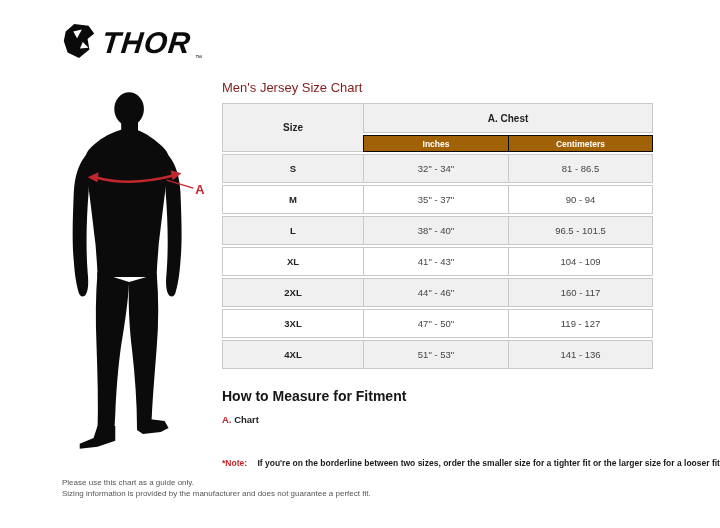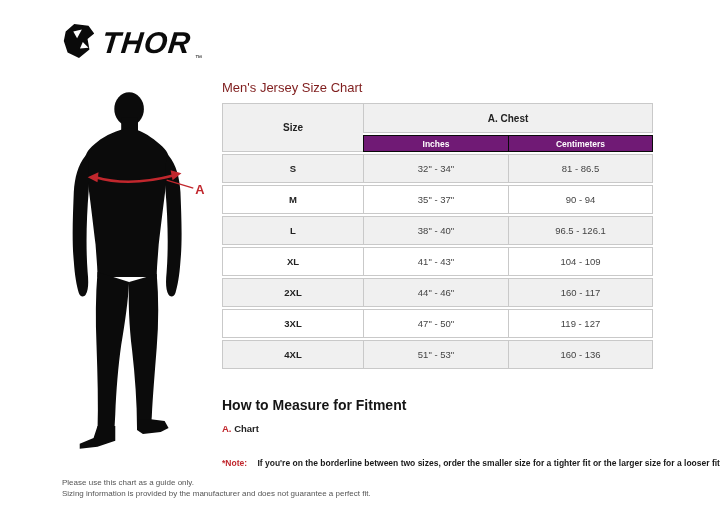--- a/index.html
+++ b/index.html
@@ -26,29 +26,29 @@
   }
   .size-table th,.size-table td{
     border-top:1px solid #c9c9c9;border-bottom:1px solid #c9c9c9;border-left:1px solid #c9c9c9;
     text-align:center;vertical-align:middle;padding:0;
   }
   .size-table th:last-child,.size-table td:last-child{border-right:1px solid #c9c9c9;}
   .hdr-gray{background:#f0f0f0;font-size:10px;font-weight:bold;color:#222;}
   .hdr-size{height:45px;}
   .hdr-group{height:28px;}
   .hdr-black{
-    background:#701a75;color:#ffffff;font-size:8.5px;font-weight:bold;height:15px;
+    background:#a16207;color:#ffffff;font-size:8.5px;font-weight:bold;height:15px;
     border-color:#0a0a0a !important;
   }
   .row-even td{background:#f0f0f0;}
   .row-odd td{background:#ffffff;}
   .size-table td{height:27px;font-size:9.5px;color:#444;}
   .size-table td.size-cell{font-weight:bold;color:#222;}
   
-  .measure{position:absolute;left:222px;top:397px;width:440px;}
+  .measure{position:absolute;left:222px;top:388px;width:440px;}
   .measure-heading{font-size:14px;font-weight:bold;color:#151515;}
   .measure-item{margin-top:10px;font-size:9.5px;font-weight:bold;color:#222;}
   .letter-red{color:#c1272d;}
   .measure-desc{margin-top:2px;font-size:9px;line-height:1.4;color:#555;max-width:322px;}
   
   .note{position:absolute;left:222px;top:458px;font-size:8.5px;font-weight:bold;
     color:#1a1a1a;white-space:nowrap;}
   .note-label{color:#c1272d;margin-right:8px;}
   
   .footer{position:absolute;left:62px;top:478px;font-size:8px;line-height:1.35;color:#555;}
@@ -123,41 +123,41 @@
     <td>81 - 86.5</td>
   </tr>
   <tr class="row-odd">
     <td class="size-cell">M</td>
     <td>35" - 37"</td>
     <td>90 - 94</td>
   </tr>
   <tr class="row-even">
     <td class="size-cell">L</td>
     <td>38" - 40"</td>
-    <td>96.5 - 126.1</td>
+    <td>96.5 - 101.5</td>
   </tr>
   <tr class="row-odd">
     <td class="size-cell">XL</td>
     <td>41" - 43"</td>
     <td>104 - 109</td>
   </tr>
   <tr class="row-even">
     <td class="size-cell">2XL</td>
     <td>44" - 46"</td>
     <td>160 - 117</td>
   </tr>
   <tr class="row-odd">
     <td class="size-cell">3XL</td>
     <td>47" - 50"</td>
     <td>119 - 127</td>
   </tr>
   <tr class="row-even">
     <td class="size-cell">4XL</td>
     <td>51" - 53"</td>
-    <td>160 - 136</td>
+    <td>141 - 136</td>
   </tr>
 </tbody>
   </table>
 
 <div class="measure">
   <div class="measure-heading">How to Measure for Fitment</div>
   <div class="measure-item">
     <span class="letter-red">A.</span>
     <span>Chart</span>
   </div>

